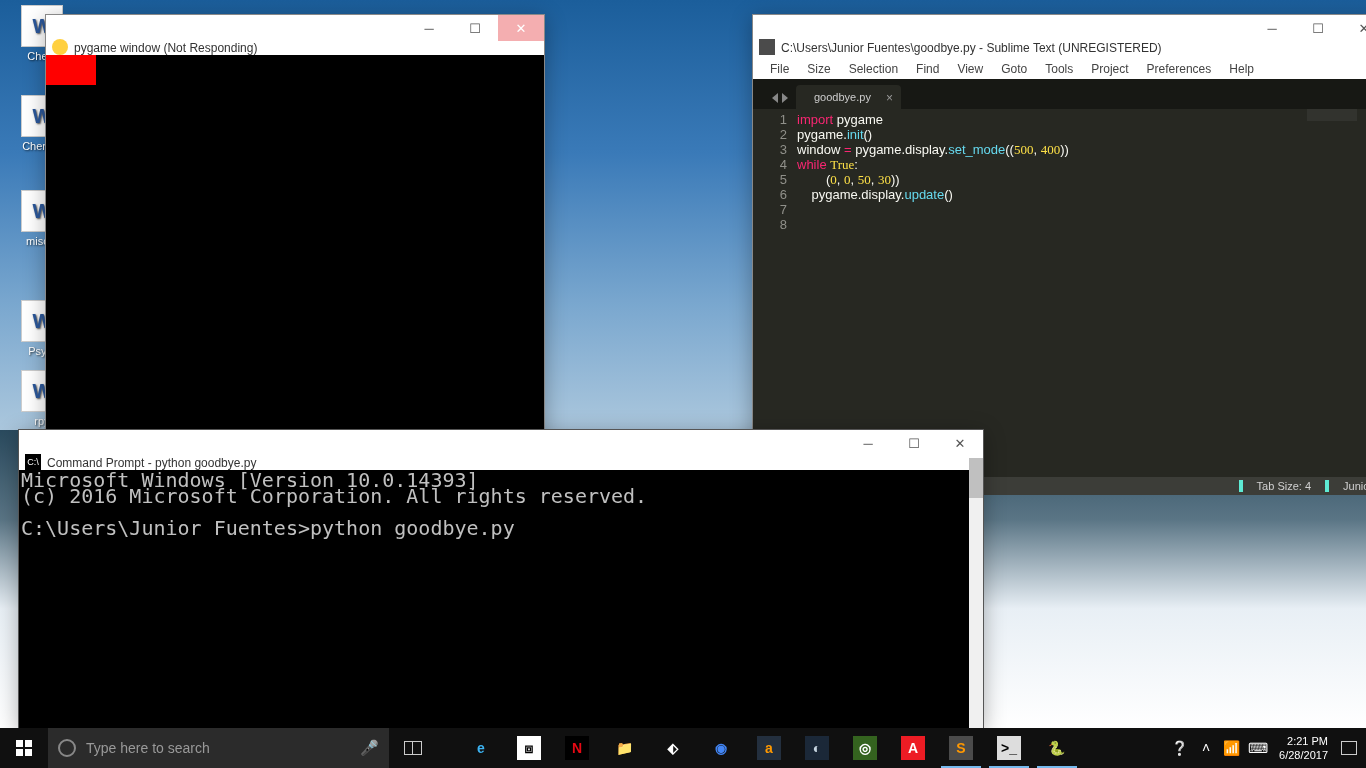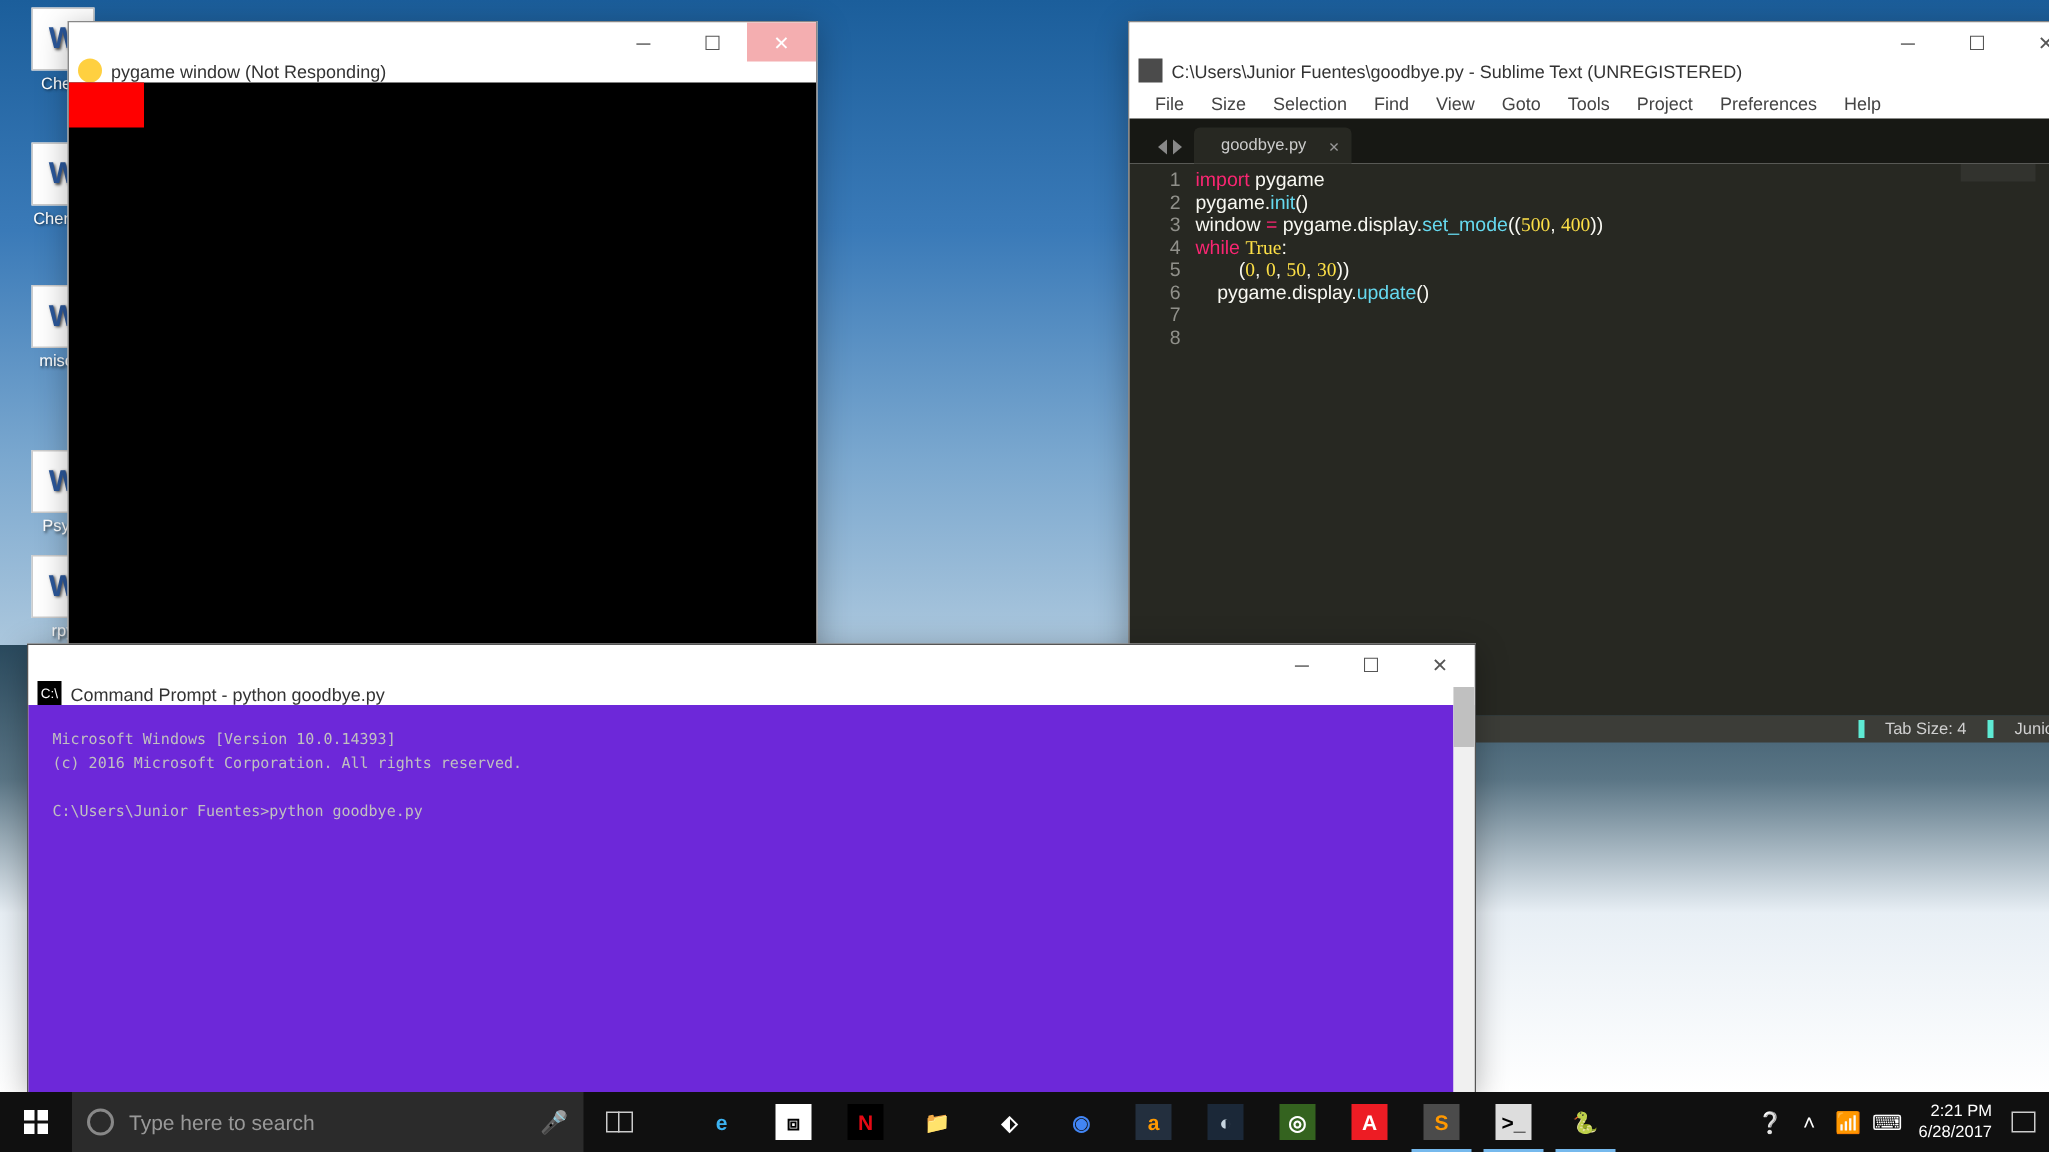--- a/index.html
+++ b/index.html
@@ -50,21 +50,21 @@
 .scrollbar-v { position:absolute; right:0; top:30px; bottom:18px; width:14px; background:#272822; }
 .status-bar { height:18px; background:#3c3d38; display:flex; align-items:center; font-size:11px; color:#d0d0d0; }
 .status-bar .status-right { margin-left:auto; display:flex; }
 .status-bar .status-item { padding:0 14px; border-left:4px solid #5eead4; cursor:default; }
 
 
 #cmd-win { left:18px; top:429px; width:966px; height:300px; border:1px solid #555; }
 #cmd-win .titlebar { background:#fff; }
 #cmd-win .titlebar .icon-app { background:#000; color:#fff; font-size:9px; display:flex; align-items:center; justify-content:center; }
 #cmd-win .titlebar .icon-app::after { content:"C:\\"; }
-#cmd-body { width:calc(100% - 14px); height:calc(100% - 28px); background:#6d28d9; color:#c0c0c0; font-family:Consolas,monospace; font-size:10px; line-height:16px; padding:16px; white-space:pre-wrap; }
+#cmd-body { width:calc(100% - 14px); height:calc(100% - 28px); background:#000000; color:#c0c0c0; font-family:Consolas,monospace; font-size:20px; line-height:16px; padding:2px; white-space:pre-wrap; }
 #cmd-scroll { position:absolute; right:0; top:28px; bottom:0; width:14px; background:#f0f0f0; }
 #cmd-scroll .thumb { width:100%; height:40px; background:#c0c0c0; }
 
 
 #taskbar { position:absolute; left:0; right:0; bottom:0; height:40px; background:#101010; display:flex; align-items:center; color:#fff; }
 #taskbar .start { width:48px; height:100%; display:flex; align-items:center; justify-content:center; cursor:pointer; }
 #taskbar .start svg { width:16px; height:16px; }
 #taskbar .search-box { width:341px; height:100%; background:#2b2b2b; display:flex; align-items:center; padding:0 10px; color:#999; font-size:14px; }
 #taskbar .search-box .cortana { width:18px; height:18px; border:2px solid #888; border-radius:50%; margin-right:10px; }
 #taskbar .search-box .mic { margin-left:auto; font-size:15px; color:#aaa; }

